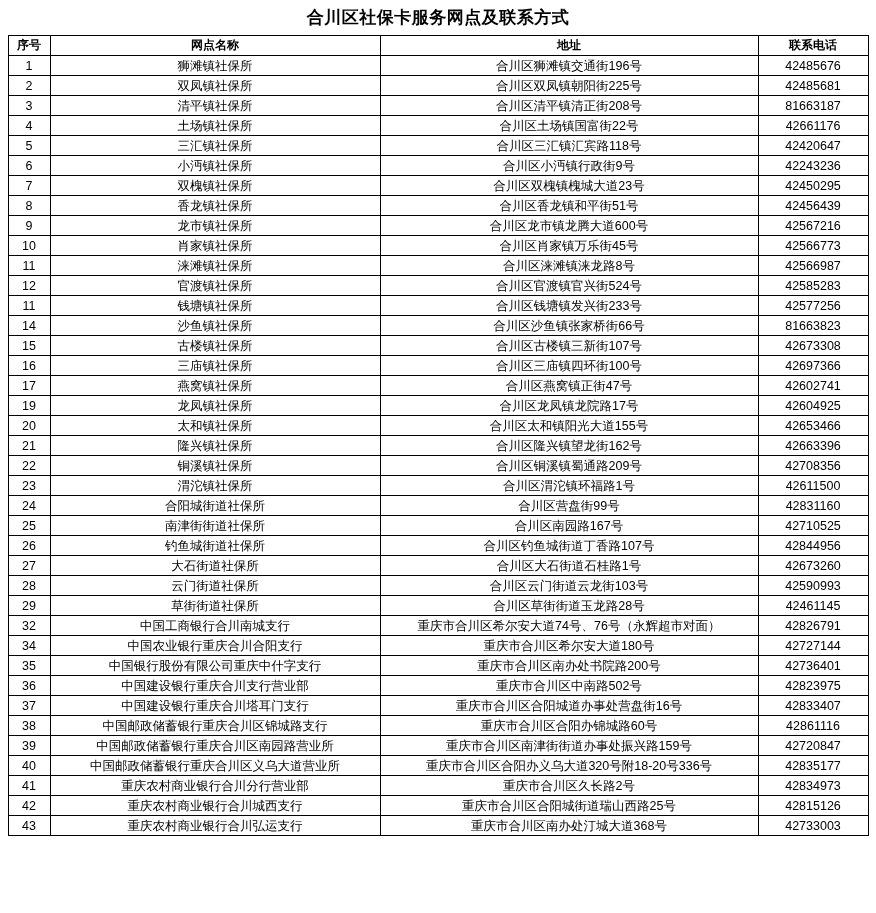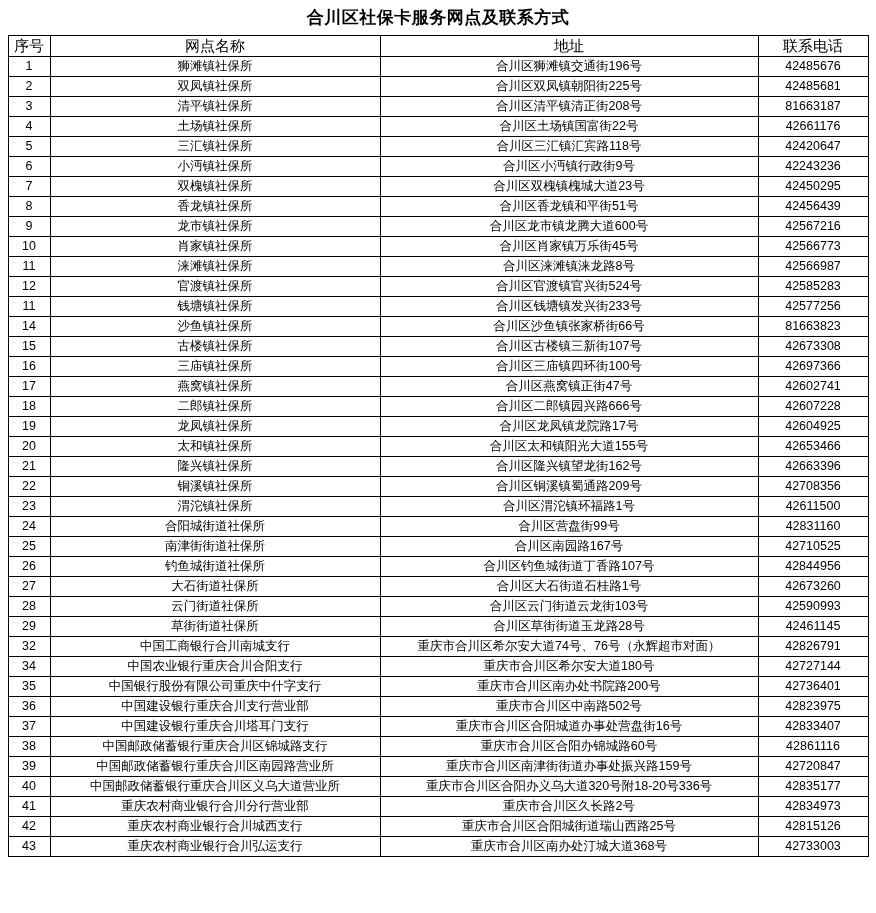--- a/index.html
+++ b/index.html
@@ -39,22 +39,22 @@
     border: 1px solid #000000;
     font-size: 12.5px;
     line-height: 1.15;
     text-align: center;
     padding: 1px 2px;
     height: 17px;
     overflow: hidden;
     white-space: nowrap;
   }
   table.grid th {
-    font-weight: normal;
-    font-size: 15px;
+    font-weight: bold;
+    font-size: 12px;
   }
   col.c-no    { width: 42px; }
   col.c-name  { width: 330px; }
   col.c-addr  { width: 378px; }
   col.c-phone { width: 110px; }
   .cell-no { font-size: 12px; }
   .cell-phone { font-size: 12px; }
 </style>
 </head>
 <body>
@@ -174,26 +174,20 @@
           <td class="cell-addr">合川区三庙镇四环街100号</td>
           <td class="cell-phone">42697366</td>
         </tr>
         <tr>
           <td class="cell-no">17</td>
           <td class="cell-name">燕窝镇社保所</td>
           <td class="cell-addr">合川区燕窝镇正街47号</td>
           <td class="cell-phone">42602741</td>
         </tr>
         <tr>
-          <td class="cell-no">18</td>
-          <td class="cell-name">二郎镇社保所</td>
-          <td class="cell-addr">合川区二郎镇园兴路666号</td>
-          <td class="cell-phone">42607228</td>
-        </tr>
-        <tr>
           <td class="cell-no">19</td>
           <td class="cell-name">龙凤镇社保所</td>
           <td class="cell-addr">合川区龙凤镇龙院路17号</td>
           <td class="cell-phone">42604925</td>
         </tr>
         <tr>
           <td class="cell-no">20</td>
           <td class="cell-name">太和镇社保所</td>
           <td class="cell-addr">合川区太和镇阳光大道155号</td>
           <td class="cell-phone">42653466</td>

